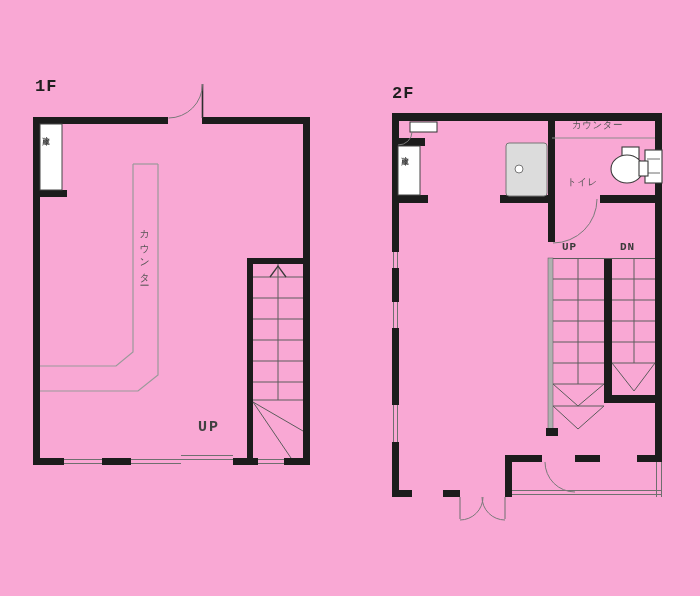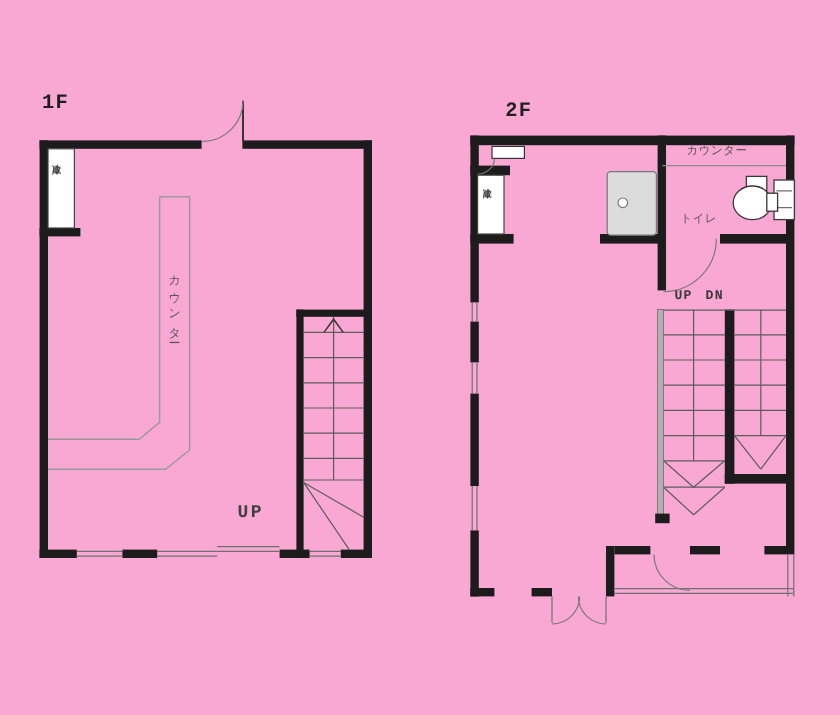--- a/index.html
+++ b/index.html
@@ -164,31 +164,31 @@
       <g>
         <path class="thin" d="M460,497 V519 M505,497 V519"></path>
         <path class="doorarc" d="M483,497 A23,23 0 0 1 460,520"></path>
         <path class="doorarc" d="M482,497 A23,23 0 0 0 505,520"></path>
       </g>
     </g>
   </svg>
 
   <div class="lbl floor-tag" style="left:35px;top:78px;">1F</div>
 
-  <div class="lbl floor-tag" style="left:392px;top:85px;margin-left:29px;">2F</div>
+  <div class="lbl floor-tag" style="left:392px;top:85px;">2F</div>
 
   <div class="lbl vtext counter-txt" style="left:138px;top:222px;">カウンター</div>
 
   <div class="lbl vtext storage-txt" style="left:41px;top:130px;">冷蔵庫</div>
 
   <div class="lbl up-big" style="left:198px;top:420px;">UP</div>
 
   <div class="lbl small-jp" style="left:572px;top:121px;">カウンター</div>
 
   <div class="lbl vtext storage-txt" style="left:400px;top:150px;">冷蔵庫</div>
 
   <div class="lbl small-jp" style="left:567px;top:178px;">トイレ</div>
 
   <div class="lbl updn" style="left:562px;top:242px;">UP</div>
 
-  <div class="lbl updn" style="left:588px;top:242px;">DN</div>
+  <div class="lbl updn" style="left:620px;top:242px;">DN</div>
 
 </div>
 
 </body></html>

